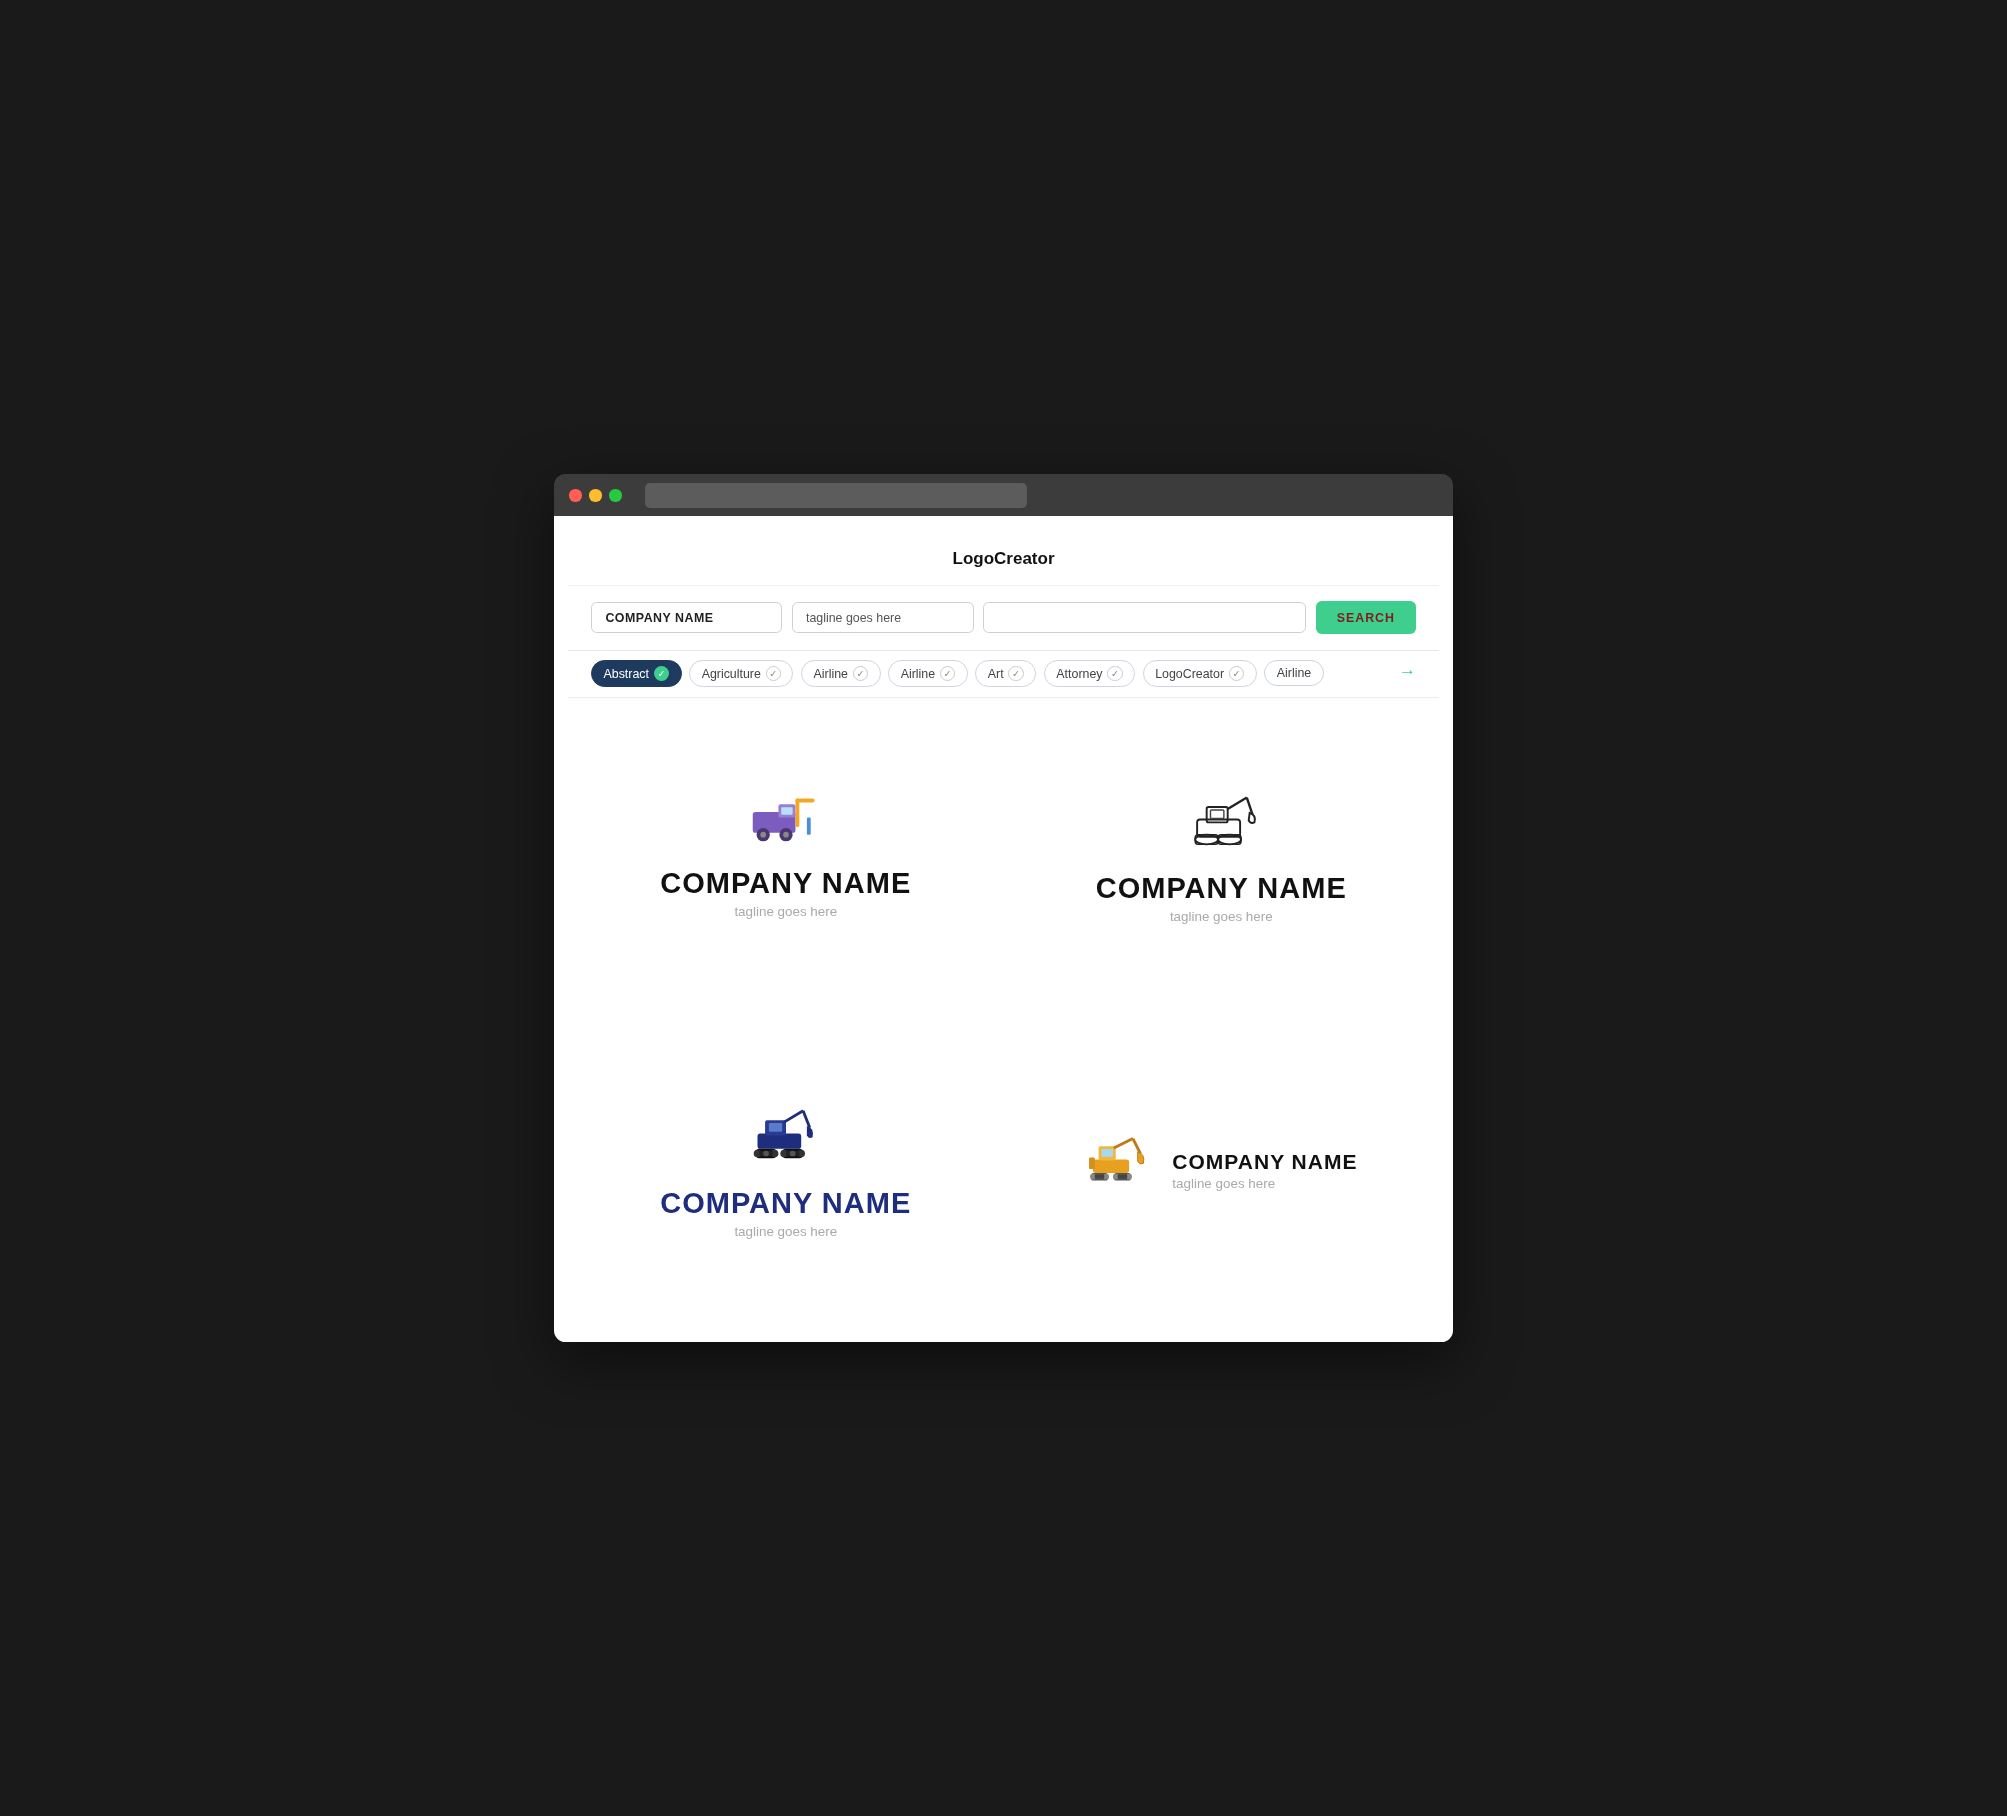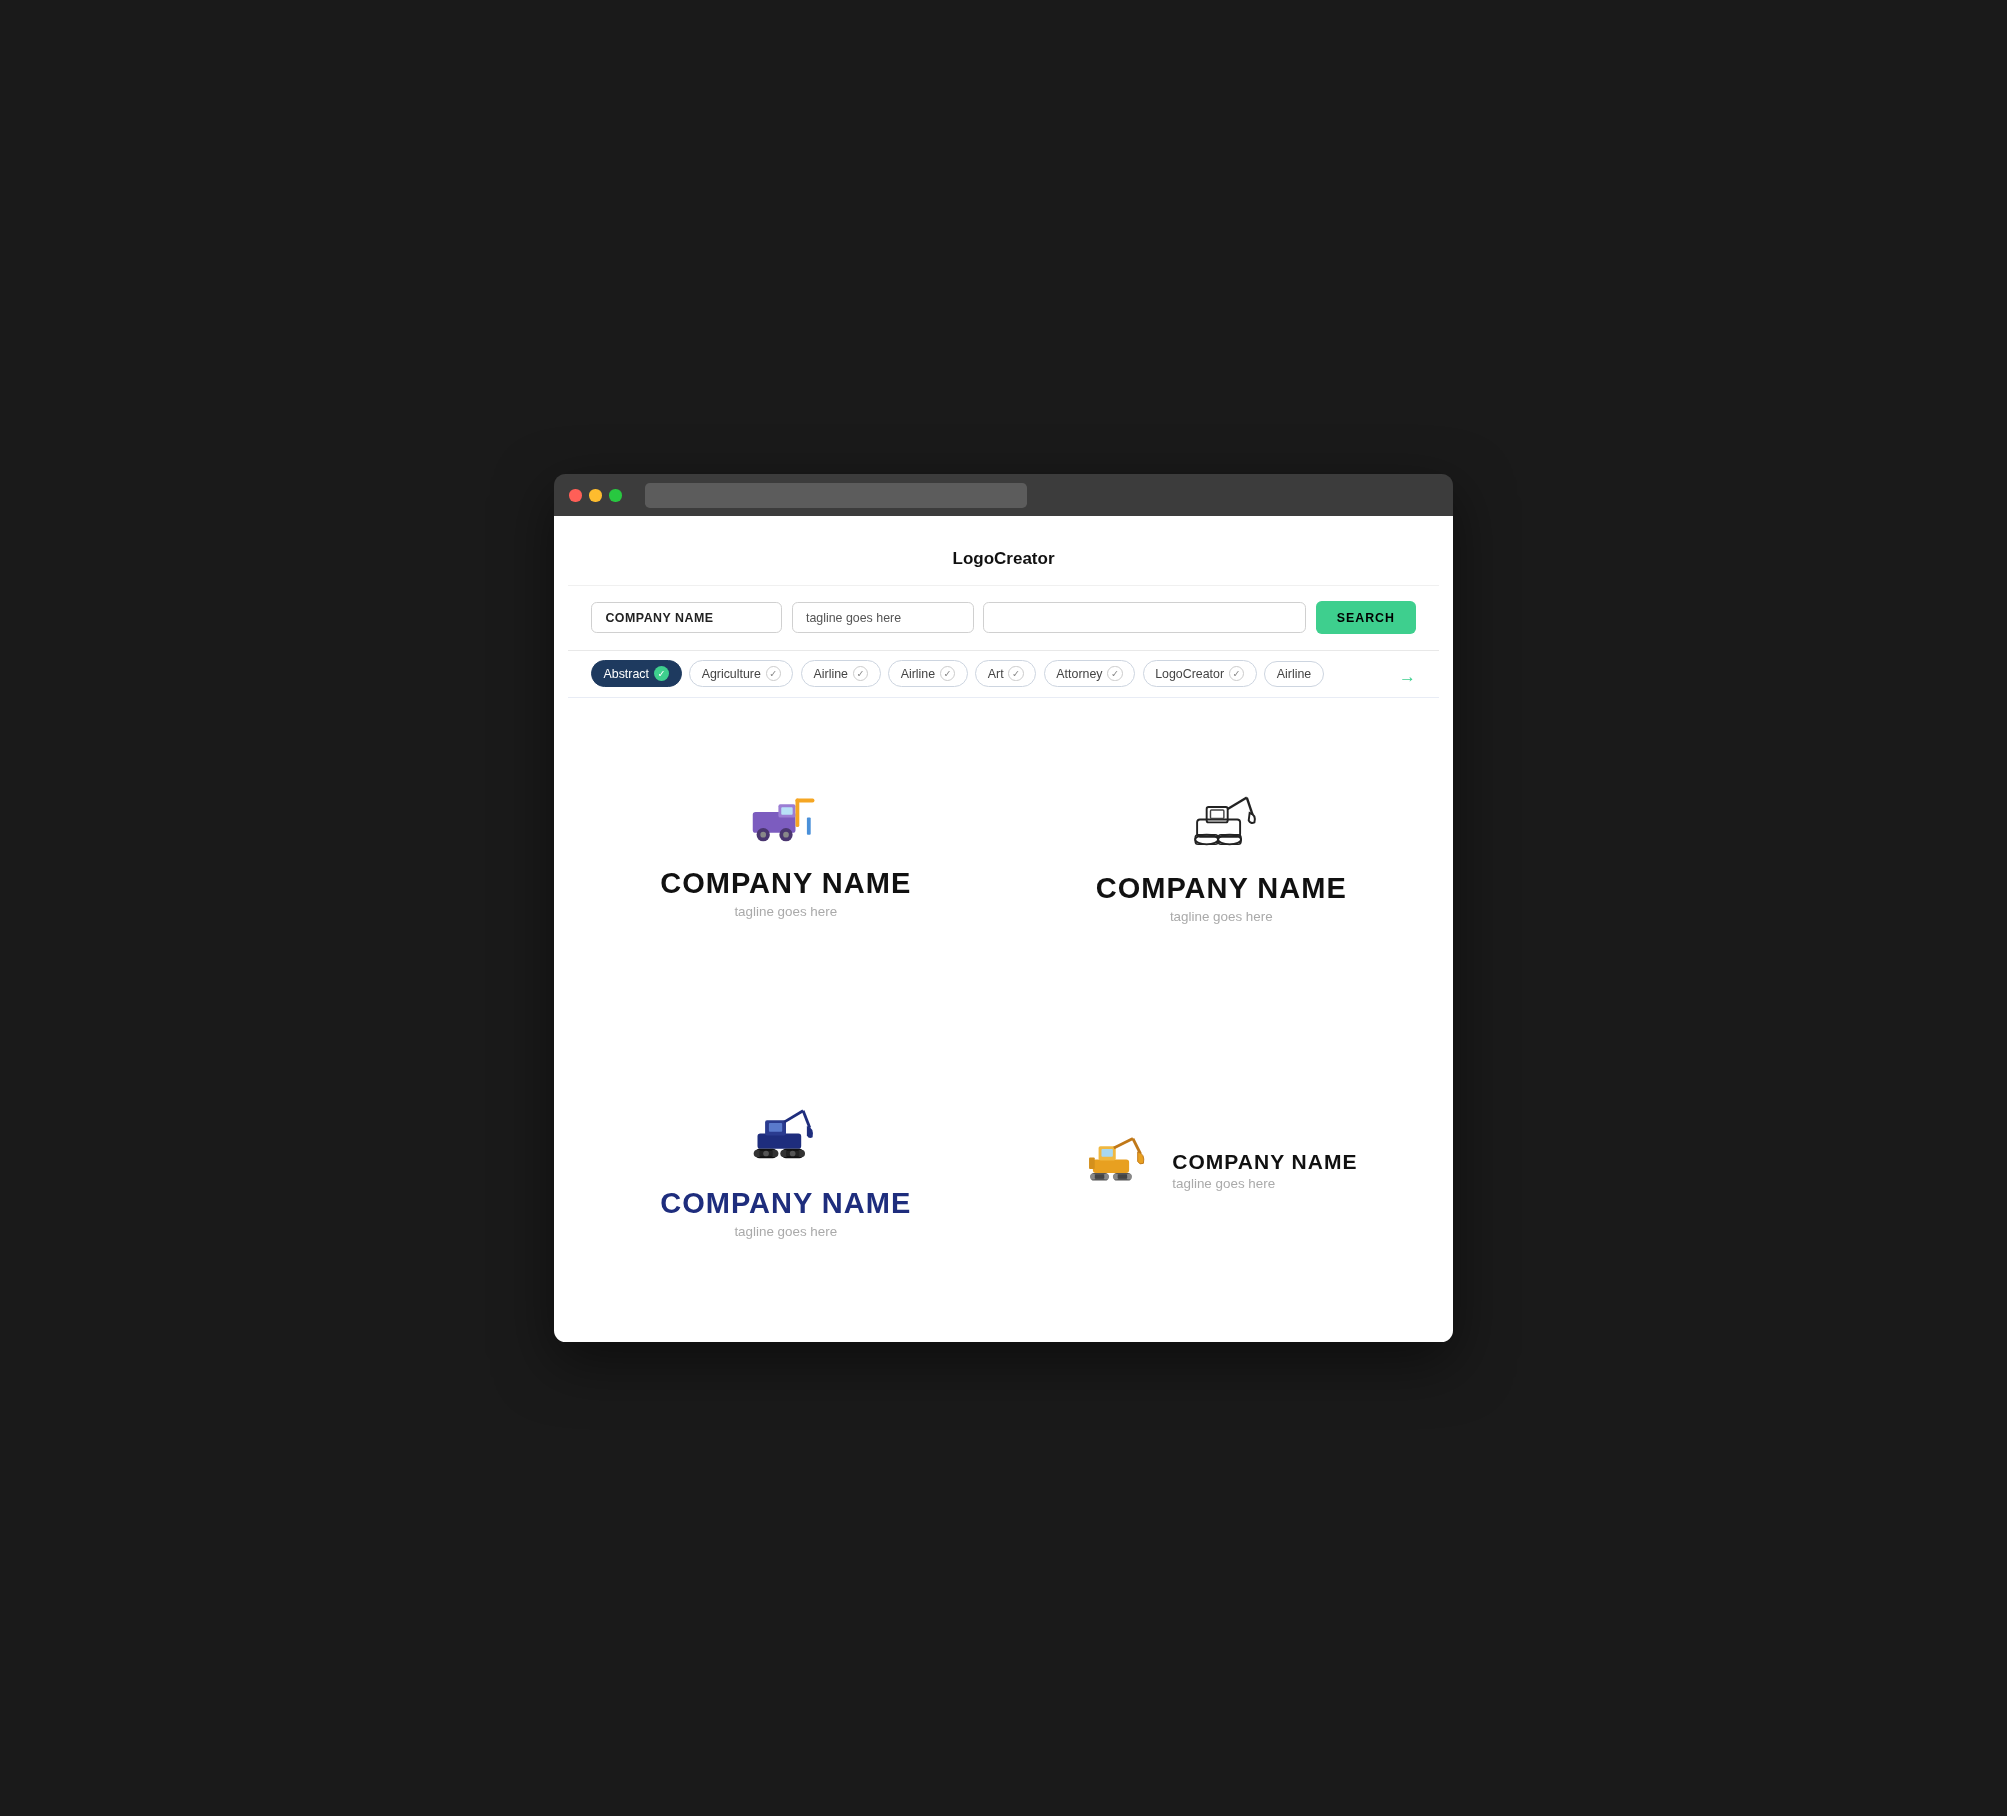--- a/index.html
+++ b/index.html
@@ -92,33 +92,33 @@
       color: #555;
     }
 
     .color-input {
       flex: 1;
       color: #aaa;
     }
 
     .search-button {
       background: #3ecf8e;
-      color: #000000;
+      color: #7f1d1d;
       border: none;
       border-radius: 5.7px;
       padding: 9.6px 21px;
       font-size: 12.4px;
       font-weight: 700;
       letter-spacing: 1px;
       cursor: pointer;
     }
 
     .category-bar {
       display: flex;
-      align-items: flex-end;
+      align-items: flex-start;
       gap: 7.6px;
       padding: 9.6px 23px;
       border-bottom: 1.9px solid #e8ecf5;
       overflow: hidden;
     }
 
     .category-chip {
       display: flex;
       align-items: center;
       gap: 4.8px;

